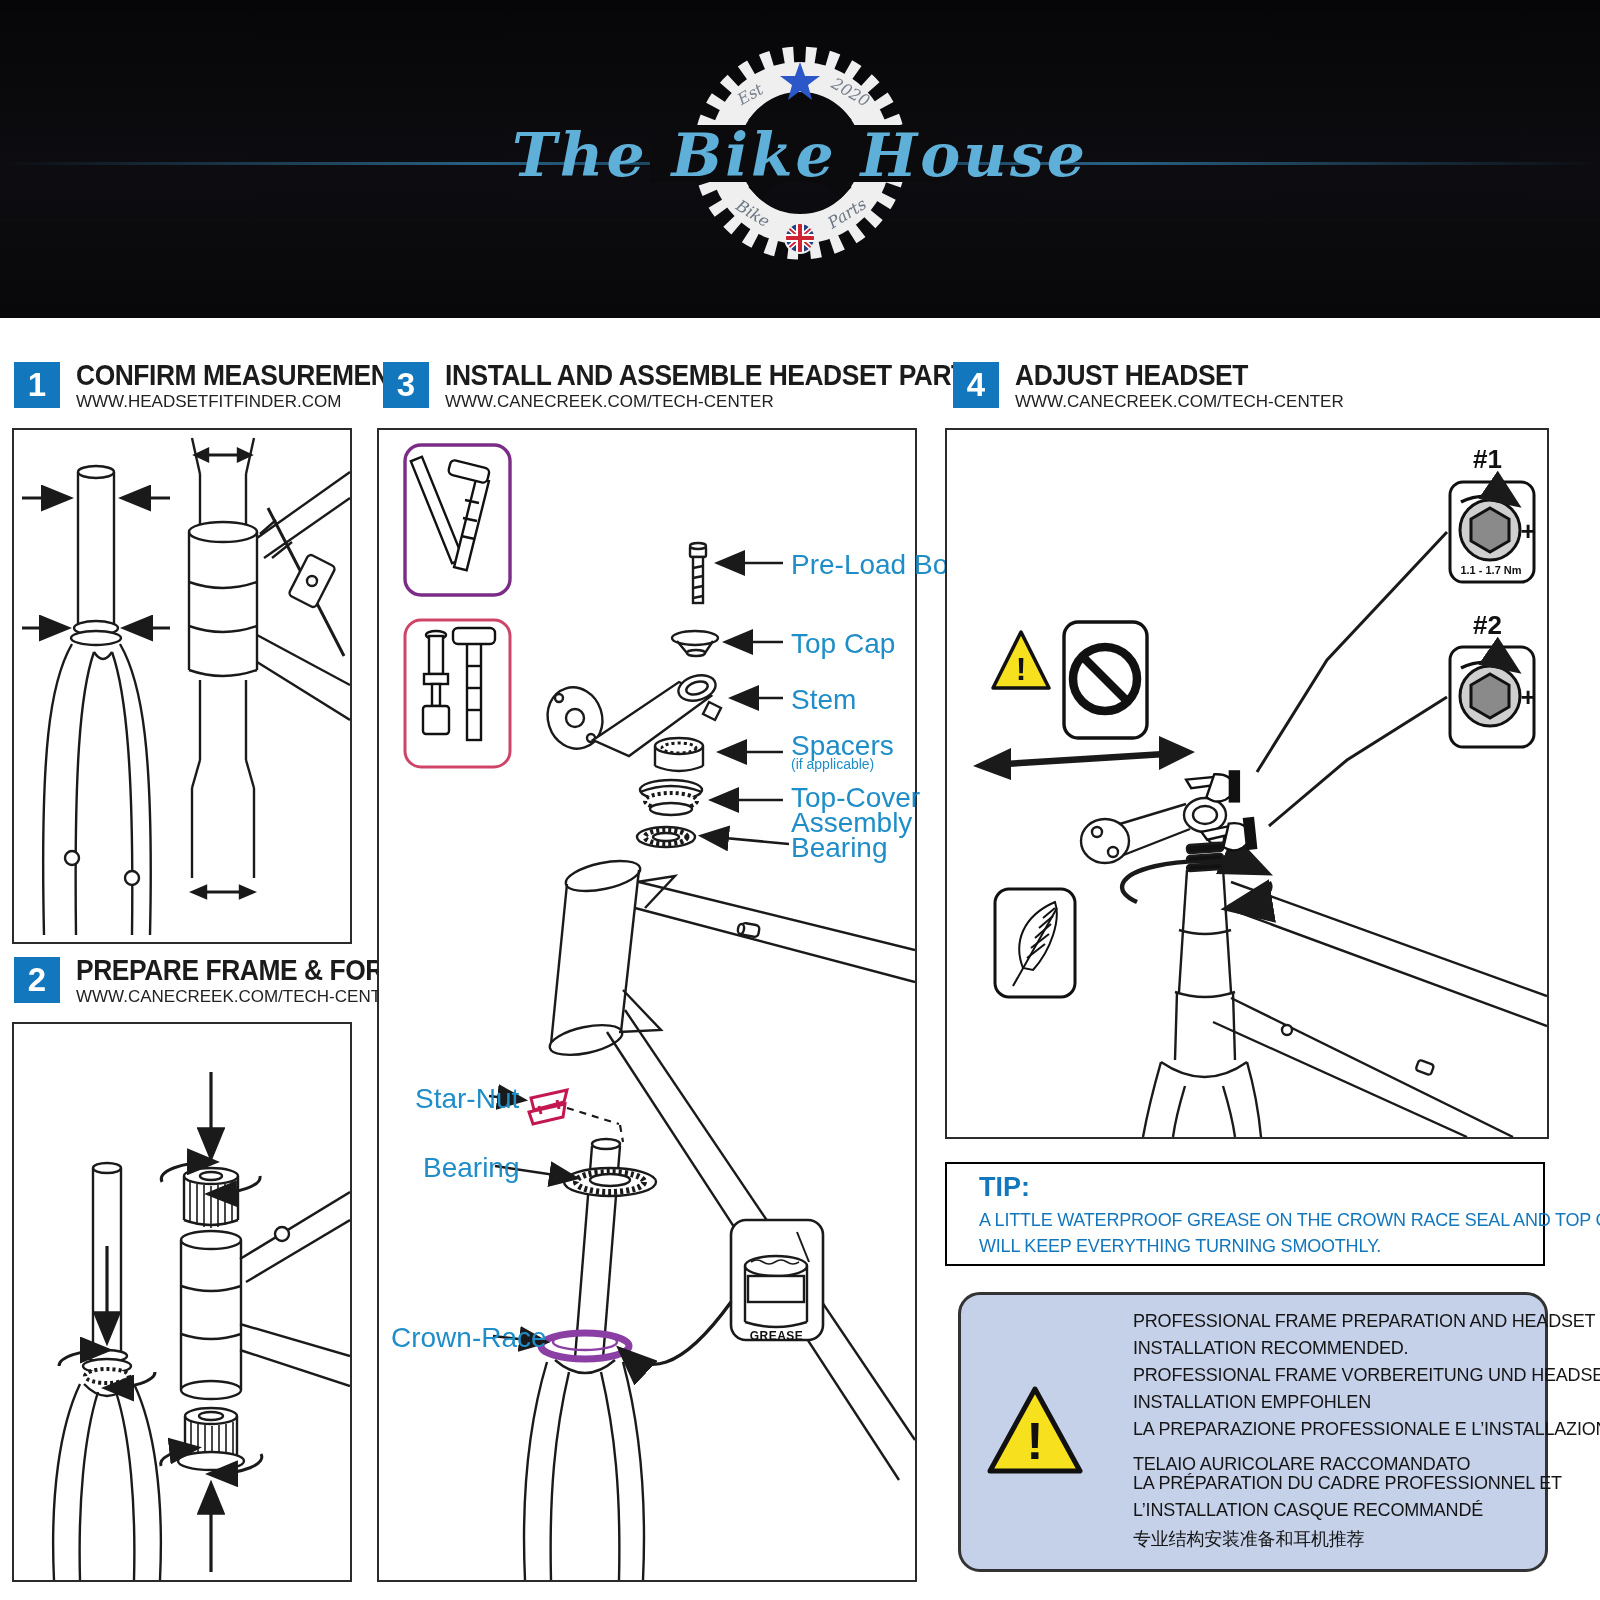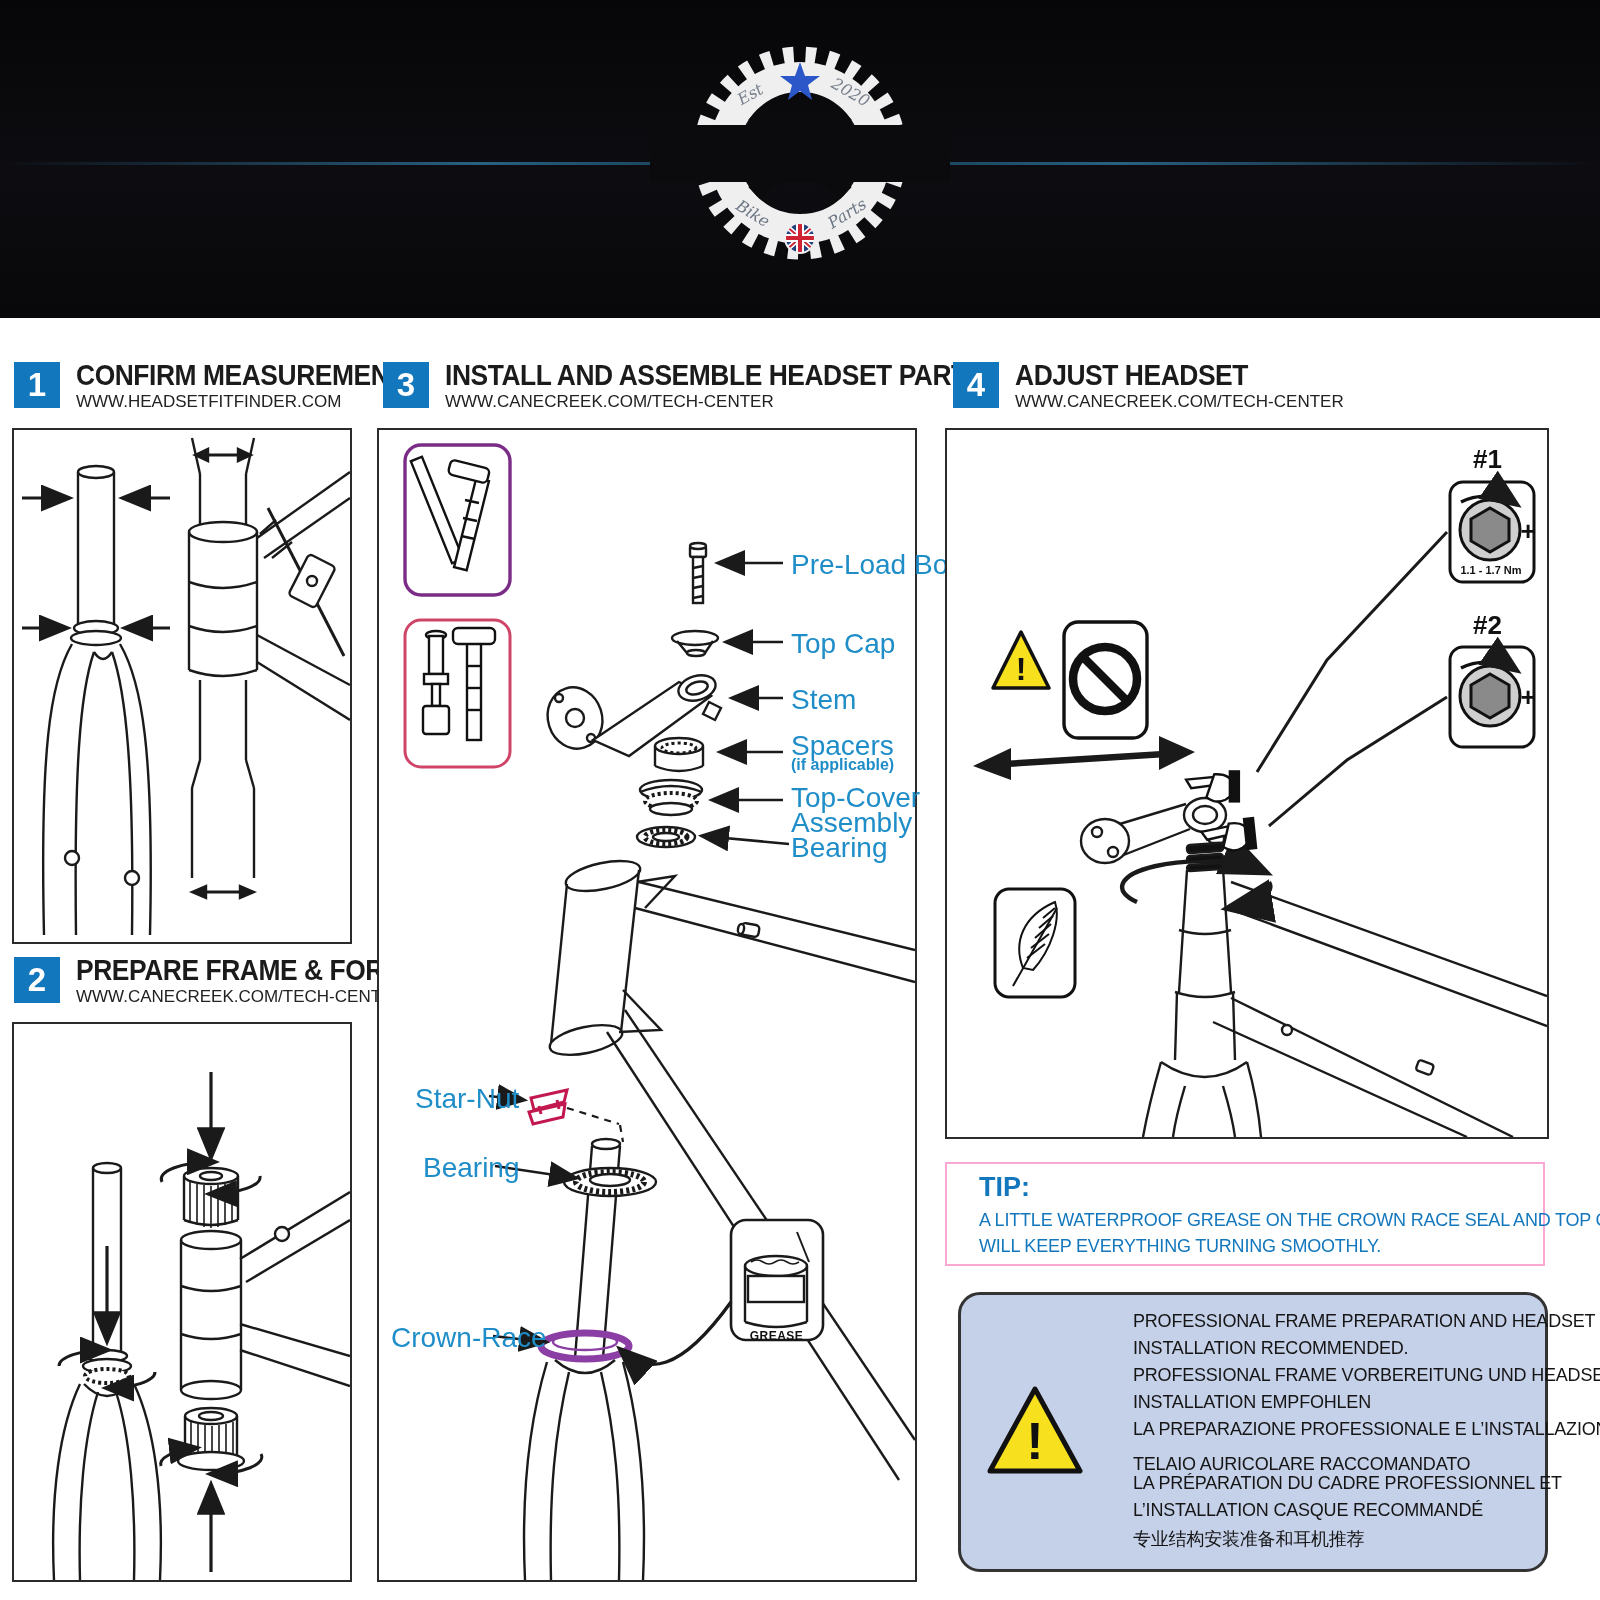--- a/index.html
+++ b/index.html
@@ -22,26 +22,26 @@
   .badge{position:absolute;left:0;top:0;width:46px;height:46px;background:#1377bd;
          color:#fff;font-weight:bold;font-size:33px;display:flex;align-items:center;justify-content:center;}
   .sectitle{position:absolute;left:62px;top:-4px;font-size:30px;font-weight:bold;color:#1b1b1b;
             letter-spacing:-.5px;transform:scaleX(.88);transform-origin:left top;white-space:nowrap;}
   .securl{position:absolute;left:62px;top:30px;font-size:17px;color:#222;white-space:nowrap;}
 
   
   .panel{position:absolute;background:#fff;border:2px solid #2b2b2b;}
   .panel svg{position:absolute;left:0;top:0;}
   .plabel{position:absolute;color:#1e8dc8;font-size:28px;white-space:nowrap;}
-  .plabel.small{font-size:16px;font-weight:bold;}
+  .plabel.small{font-size:14px;}
   .grease{position:absolute;font-size:12px;font-weight:bold;color:#111;letter-spacing:.5px;margin-top:48px;}
   .hashlabel{position:absolute;font-size:26px;font-weight:bold;color:#111;}
 
   
-  .tipbox{position:absolute;left:945px;top:1162px;width:596px;height:100px;border:2px solid #f9a8d4;background:#fff;}
+  .tipbox{position:absolute;left:945px;top:1162px;width:596px;height:100px;border:2px solid #000000;background:#fff;}
   .tiphead{position:absolute;left:32px;top:8px;font-size:27px;font-weight:bold;color:#1377bd;}
   .tipline{position:absolute;left:32px;font-size:18px;color:#1377bd;letter-spacing:-.2px;white-space:nowrap;}
   .warnbox{position:absolute;left:958px;top:1292px;width:584px;height:274px;background:#c5d0e9;
            border:3px solid #333;border-radius:22px;}
   .warnline{position:absolute;left:172px;font-size:18px;color:#151515;letter-spacing:-.2px;white-space:nowrap;}
 </style>
 </head>
 <body>
 
 <div id="root">
@@ -72,20 +72,21 @@
             <line x1="165" y1="203" x2="135" y2="229" stroke="#cf2233" stroke-width="2"></line>
             <line x1="150" y1="199" x2="150" y2="233" stroke="#fff" stroke-width="8"></line>
             <line x1="133" y1="216" x2="167" y2="216" stroke="#fff" stroke-width="8"></line>
             <line x1="150" y1="199" x2="150" y2="233" stroke="#cf2233" stroke-width="4"></line>
             <line x1="133" y1="216" x2="167" y2="216" stroke="#cf2233" stroke-width="4"></line>
           </g>
           <circle cx="150" cy="216" r="15" fill="none" stroke="#efefef" stroke-width="2"></circle>
         </g>
       </svg>
     </div>
+    <div class="brand">The Bike House</div>
   </div>
 
   <div class="sechead" style="left:14px;top:362px;">
     <div class="badge">1</div>
     <div class="sectitle">CONFIRM MEASUREMENTS</div>
     <div class="securl">WWW.HEADSETFITFINDER.COM</div>
   </div>
   <div class="sechead" style="left:383px;top:362px;">
     <div class="badge">3</div>
     <div class="sectitle">INSTALL AND ASSEMBLE HEADSET PARTS</div>

